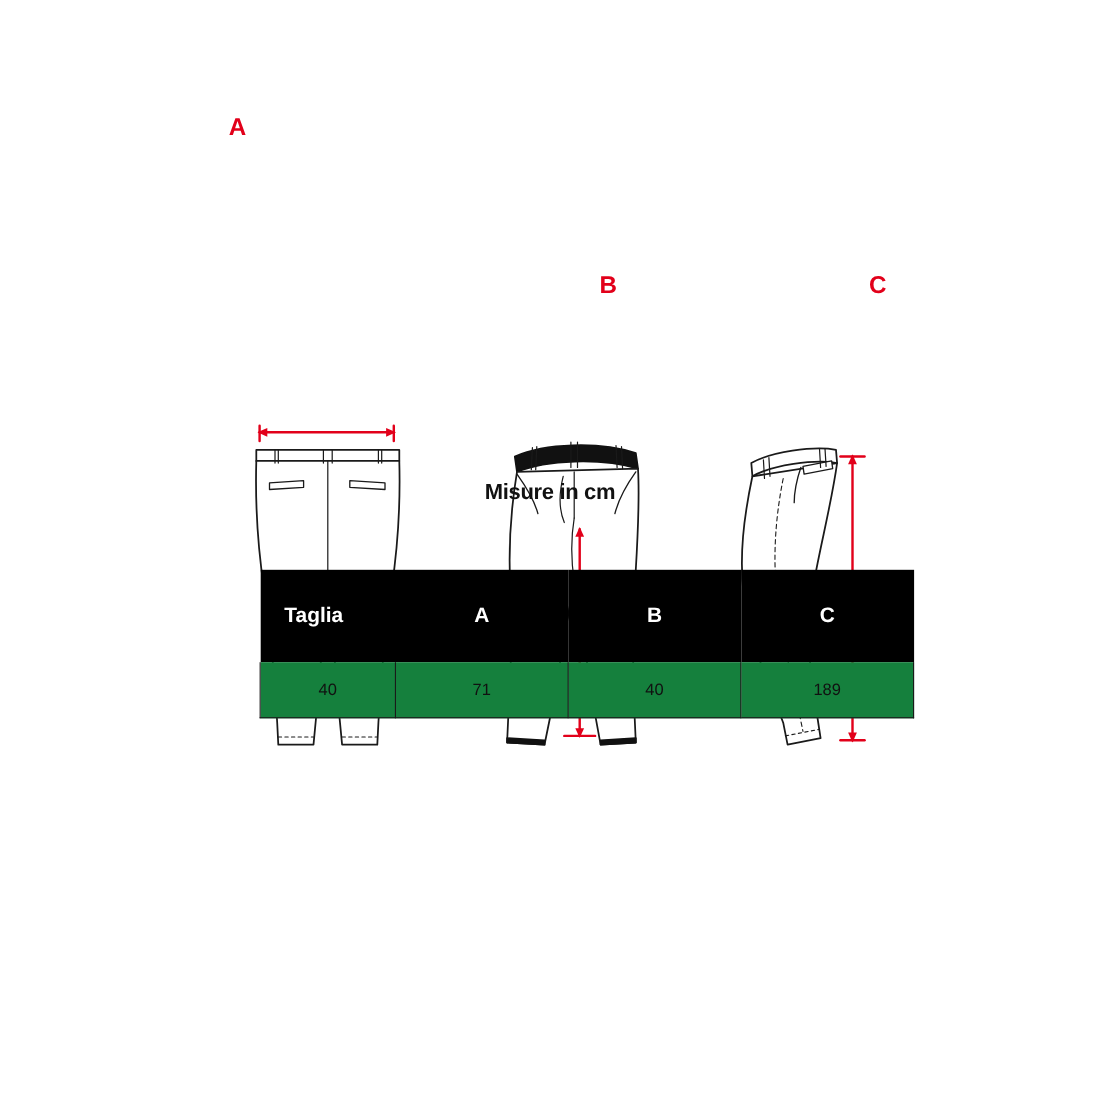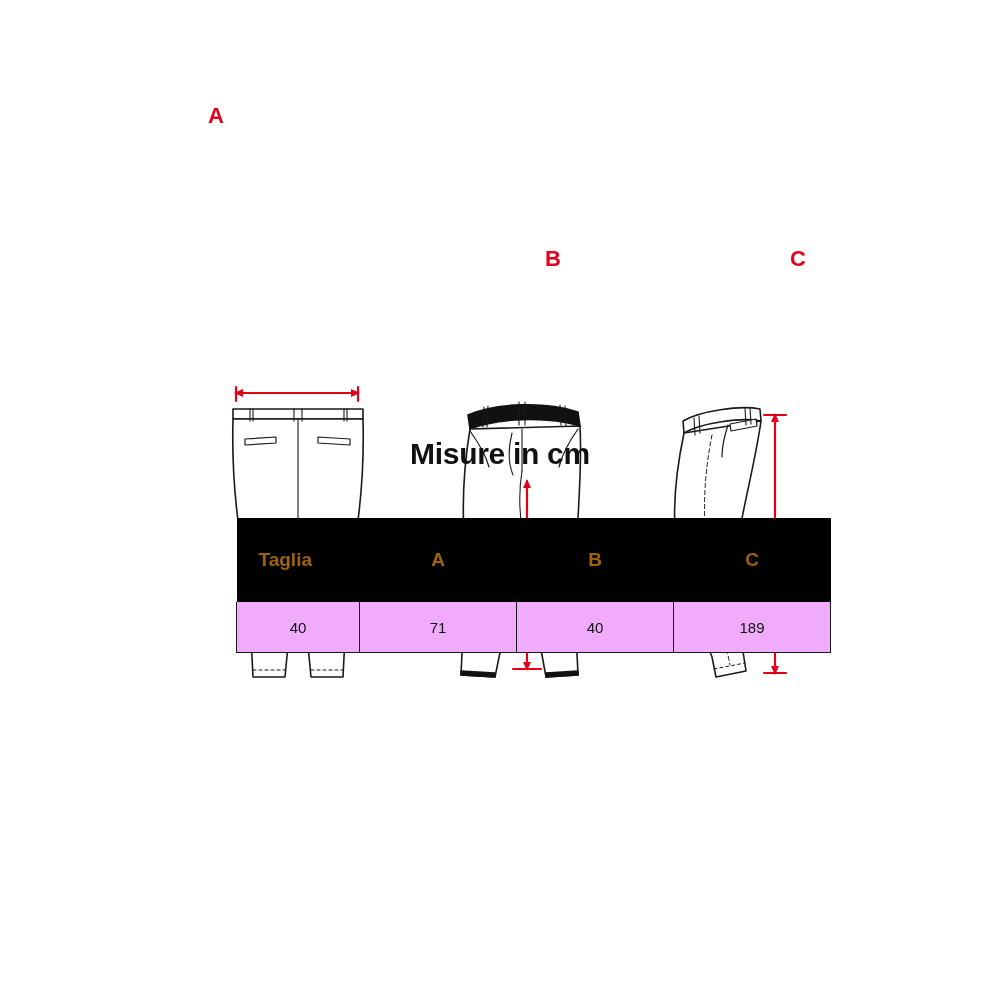--- a/index.html
+++ b/index.html
@@ -40,60 +40,60 @@
   .label-a { left: 208px; top: 103px; }
   .label-b { left: 545px; top: 246px; }
   .label-c { left: 790px; top: 246px; }
 
   .caption {
     position: absolute;
     left: 0;
     top: 437px;
     width: 1000px;
     text-align: center;
-    font-size: 30px;
+    font-size: 20px;
     font-weight: bold;
     letter-spacing: -0.3px;
     color: #111111;
   }
 
   .table-wrap {
     position: absolute;
     left: 236px;
     top: 518px;
     width: 565px;
   }
   table.size-table {
     border-collapse: collapse;
     width: 100%;
     table-layout: fixed;
   }
   table.size-table thead th {
     background: #000000;
-    color: #a16207;
+    color: #ffffff;
     font-size: 19px;
     font-weight: bold;
     height: 82px;
     text-align: center;
     vertical-align: middle;
     border: none;
   }
   table.size-table thead th.first-col {
     text-align: left;
     padding-left: 22px;
   }
   table.size-table tbody td {
     border: 1px solid #1a1a1a;
     border-top: none;
     height: 48px;
     text-align: center;
     vertical-align: middle;
     font-size: 15px;
     color: #111111;
-    background: #f0abfc;
+    background: #15803d;
   }
 </style>
 </head>
 <body>
 
 <div class="diagram-area">
   <svg id="sizechart" viewBox="0 0 1000 430" width="1000" height="430">
     <g fill="none" stroke="#1a1a1a" stroke-width="1.6" stroke-linejoin="round" stroke-linecap="round">
 
       <g>

